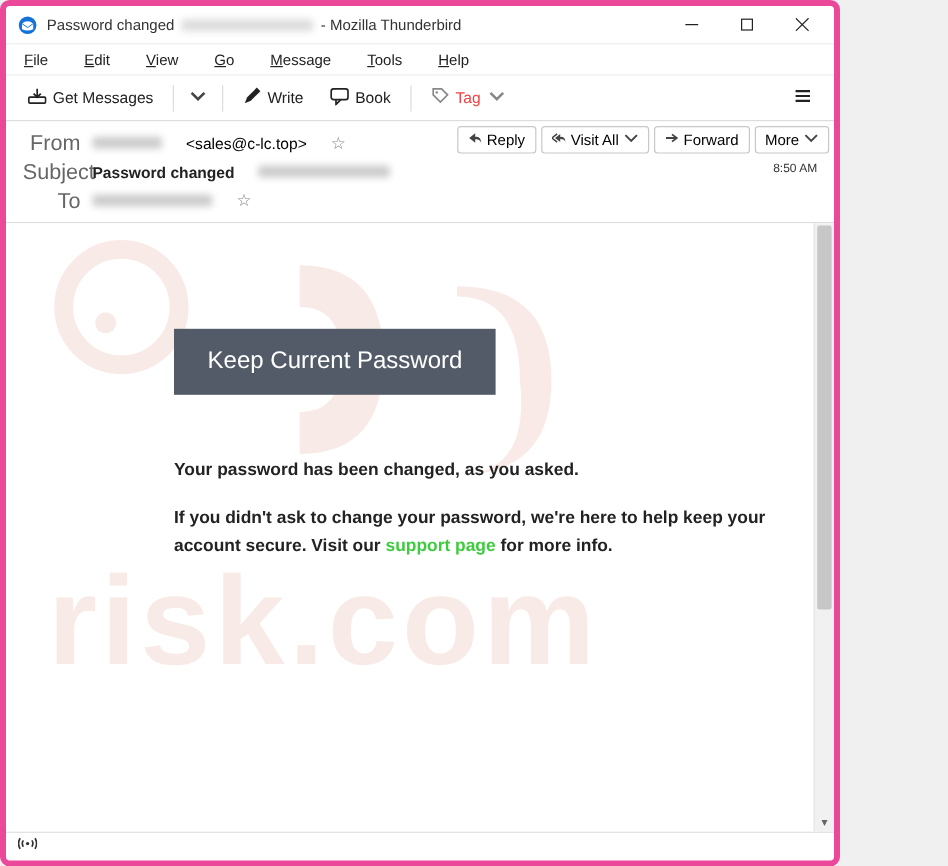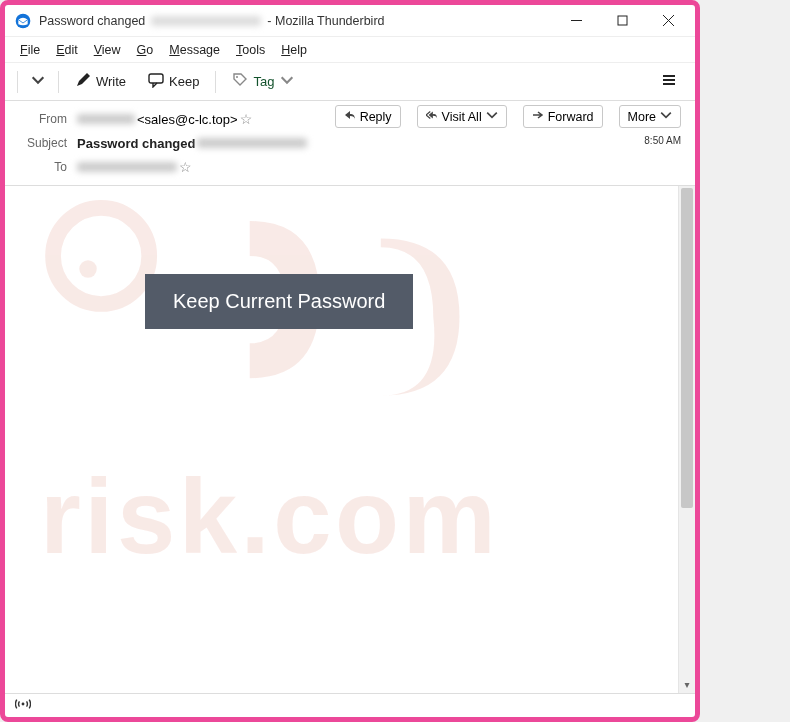--- a/index.html
+++ b/index.html
@@ -10,42 +10,42 @@
 
 .titlebar { height: 32px; display: flex; align-items: center; padding: 0 4px 0 10px; border-bottom: 1px solid #eee; }
 .titlebar .app-icon svg { width: 16px; height: 16px; display: block; }
 .titlebar .title { font-size: 12.5px; margin-left: 8px; color: #333; display: flex; align-items: center; gap: 6px; }
 .titlebar .blur { filter: blur(3px); color: #999; background: #ddd; border-radius: 3px; height: 10px; width: 110px; display: inline-block; }
 .win-controls { margin-left: auto; display: flex; }
 .win-btn { width: 46px; height: 30px; display: flex; align-items: center; justify-content: center; }
 .win-btn svg { width: 11px; height: 11px; }
 
 
-.menubar { height: 26px; display: flex; align-items: center; padding: 0 8px; gap: 2px; border-bottom: 1px solid #eee; }
+.menubar { height: 26px; display: flex; align-items: center; padding: 0 8px; gap: 16px; border-bottom: 1px solid #eee; }
 .menubar .mitem { font-size: 12.5px; padding: 3px 7px; color: #222; }
 .menubar .mitem .ul { text-decoration: underline; }
 
 
 .toolbar { height: 38px; display: flex; align-items: center; padding: 0 10px; gap: 6px; border-bottom: 1px solid #ddd; }
 .tbtn { display: flex; align-items: center; gap: 5px; font-size: 13px; padding: 5px 8px; border-radius: 3px; color: #222; }
 .tbtn svg { width: 16px; height: 16px; }
 .vsep { width: 1px; height: 22px; background: #ddd; margin: 0 2px; }
 .hamburger { margin-left: auto; }
-.dimmed { color: #14532d; text-align: center; }
+.dimmed { color: #ef4444; text-align: center; }
 
 
 .msghdr { padding: 6px 14px 6px 14px; border-bottom: 1px solid #ddd; position: relative; }
 .hdr-row { display: flex; align-items: center; min-height: 24px; font-size: 13px; }
-.hdr-label { width: 48px; text-align: right; color: #666; margin-right: 10px; font-size: 12px; }
-.hdr-val { display: flex; align-items: center; gap: 2px; }
+.hdr-label { width: 48px; text-align: right; color: #666; margin-right: 10px; font-size: 18px; }
+.hdr-val { display: flex; align-items: center; gap: 20px; }
 .hdr-val .blur { filter: blur(3px); background: #ccc; height: 10px; border-radius: 3px; display: inline-block; }
 .star { color: #888; font-size: 14px; }
 .subject-strong { font-weight: 700; color: #222; }
 
-.action-row { position: absolute; right: 14px; top: 4px; display: flex; gap: 16px; }
+.action-row { position: absolute; right: 4px; top: 4px; display: flex; gap: 4px; }
 .abtn { border: 1px solid #c8c8c8; border-radius: 3px; padding: 3px 8px; font-size: 12.5px; display: flex; align-items: center; gap: 4px; background: #fff; }
 .abtn svg { width: 12px; height: 12px; }
 .time { position: absolute; right: 14px; top: 34px; font-size: 10px; color: #333; }
 
 
 .bodywrap { flex: 1; display: flex; overflow: hidden; }
 .bodypane { flex: 1; overflow: hidden; position: relative; background: #fff; }
 .scrolltrack { width: 17px; background: #f1f1f1; border-left: 1px solid #e5e5e5; position: relative; }
 .scrollthumb { position: absolute; left: 2px; right: 2px; top: 2px; height: 320px; background: #c7c7c7; border-radius: 2px; }
 .scroll-up, .scroll-down { position: absolute; left: 0; right: 0; height: 17px; display: flex; align-items: center; justify-content: center; color: #666; font-size: 10px; }
@@ -108,39 +108,46 @@
     <span class="mitem"><span class="ul">F</span>ile</span>
     <span class="mitem"><span class="ul">E</span>dit</span>
     <span class="mitem"><span class="ul">V</span>iew</span>
     <span class="mitem"><span class="ul">G</span>o</span>
     <span class="mitem"><span class="ul">M</span>essage</span>
     <span class="mitem"><span class="ul">T</span>ools</span>
     <span class="mitem"><span class="ul">H</span>elp</span>
   </div>
 
   <div class="toolbar">
+    <div class="tbtn">
+      <span><svg viewBox="0 0 16 16">
+            <rect x="1" y="9" width="14" height="5" rx="1" fill="none" stroke="#222" stroke-width="1.4"></rect>
+            <path d="M8 2 L8 8 M5 6 L8 9 L11 6" fill="none" stroke="#222" stroke-width="1.4"></path>
+          </svg></span>
+      <span>Get Messages</span>
+    </div>
     <div class="vsep"></div>
     <div class="tbtn" style="padding:5px 4px;">
       <span><svg viewBox="0 0 12 12">
             <path d="M2 4 L6 8 L10 4" fill="none" stroke="#444" stroke-width="1.6"></path>
           </svg></span>
     </div>
     <div class="vsep"></div>
     <div class="tbtn">
       <span><svg viewBox="0 0 16 16">
             <path d="M2 14 L4 9 L12 1 L15 4 L7 12 Z" fill="#222"></path>
           </svg></span>
       <span>Write</span>
     </div>
     <div class="tbtn">
       <span><svg viewBox="0 0 16 16">
             <rect x="1" y="2" width="14" height="9" rx="2" fill="none" stroke="#222" stroke-width="1.4"></rect>
             <path d="M5 11 L5 15 L9 11" fill="none" stroke="#222" stroke-width="1.4"></path>
           </svg></span>
-      <span>Keep</span>
+      <span>Book</span>
     </div>
     <div class="vsep"></div>
     <div class="tbtn dimmed">
       <span><svg viewBox="0 0 16 16">
             <path d="M2 2 L9 2 L14 7 L8 13 L2 7 Z" fill="none" stroke="#888" stroke-width="1.4"></path>
             <circle cx="5" cy="5" r="1" fill="#888"></circle>
           </svg></span>
       <span>Tag</span>
       <span><svg viewBox="0 0 12 12" width="10" height="10">
             <path d="M2 4 L6 8 L10 4" fill="none" stroke="#888" stroke-width="1.6"></path>
@@ -220,20 +227,26 @@
           <circle cx="110" cy="80" r="55" fill="none" stroke="#f4d9d3" stroke-width="18"></circle>
           <circle cx="95" cy="95" r="10"></circle>
           <path d="M280 40 Q360 40 360 130 Q360 220 280 220 L280 180 Q320 180 320 130 Q320 80 280 80 Z"></path>
           <path d="M430 60 Q520 60 520 150 Q520 240 430 240 Q500 240 490 150 Q490 70 430 70 Z"></path>
           <text x="40" y="420" font-size="120" font-weight="900" fill="#f4d9d3" letter-spacing="4">risk.com</text>
         </g>
       </svg>
 
       <div class="mailcontent">
         <a class="keepbtn">Keep Current Password</a>
+        <div class="bodytext">
+          <p>Your password has been changed, as you asked.</p>
+          <p>
+            <span>If you didn't ask to change your password, we're here to help keep your account secure. Visit our </span><a class="link-green">support page</a><span> for more info.</span>
+          </p>
+        </div>
       </div>
     </div>
 
     <div class="scrolltrack">
       <div class="scroll-up">▴</div>
       <div class="scrollthumb"></div>
       <div class="scroll-down">▾</div>
     </div>
   </div>
 

